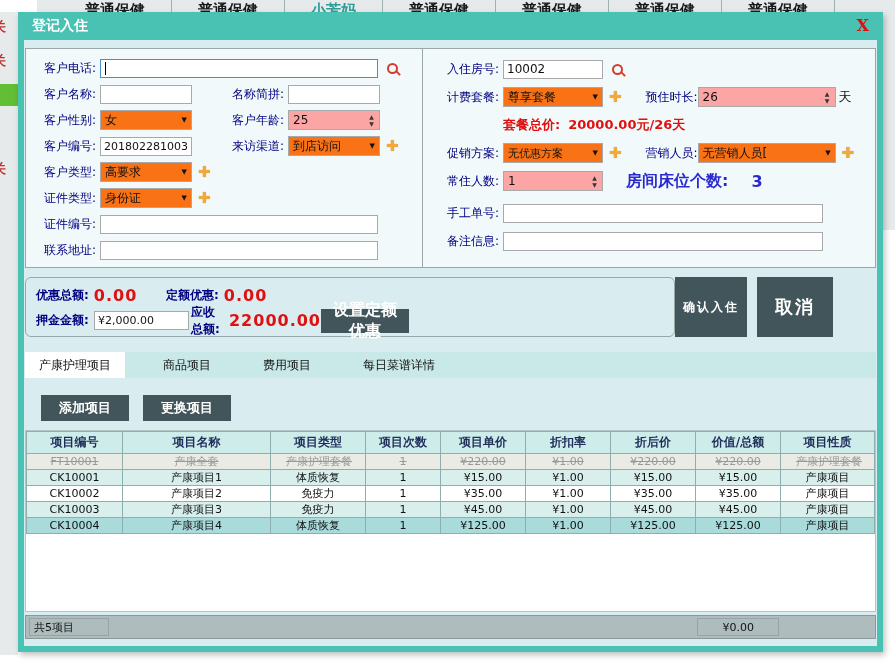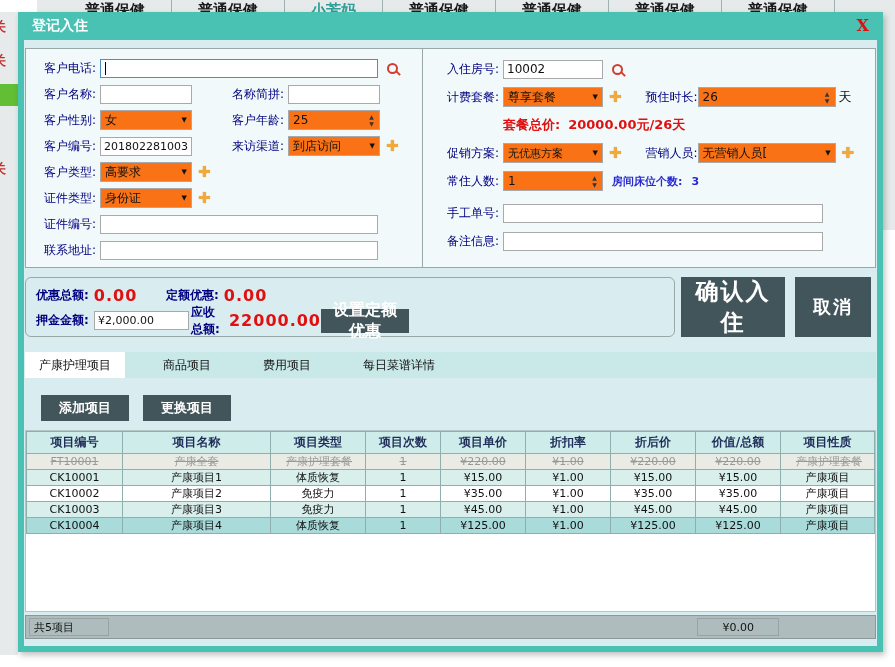--- a/index.html
+++ b/index.html
@@ -44,49 +44,49 @@
   .tin { height:19px; border:1px solid #a9a9a9; background:#fff; font-size:12px;
     padding:0 3px; font-family:inherit; color:#111; }
   .tin.focus { border-color:#4a90c8; }
   .w92{width:92px} .w100{width:100px} .w138{width:138px} .w278{width:278px} .w320{width:320px} .w95{width:95px}
   .inwrap { position:relative; display:inline-flex; }
   .caret { position:absolute; left:5px; top:3px; width:1px; height:13px; background:#000; }
 
   .sel { height:20px; border:1px solid #a9a9a9; background:#f97316; display:flex;
     align-items:center; font-size:12px; padding:0 4px; cursor:pointer; color:#111; }
   .sel .arw { margin-left:auto; font-size:7px; color:#111; padding-left:4px; }
-  .spin { height:20px; border:1px solid #a9a9a9; background:#f97316; display:flex;
+  .spin { height:20px; border:1px solid #a9a9a9; background:#fca5a5; display:flex;
     align-items:center; font-size:12px; color:#111;gap:20px; }
   .spin .val { padding-left:4px; flex:1; }
   .spin .btns { width:15px; height:100%; display:flex; flex-direction:column;
     align-items:center; justify-content:center; font-size:6px; line-height:7px; color:#333; cursor:pointer; }
 
   .plus { color:#f2a93b; font-size:15px; font-weight:bold; margin-left:6px;
     text-shadow:0 0 1px #c98a1e; cursor:pointer; line-height:1; }
   .mag { width:11px; height:11px; border:2px solid #d63b2f; border-radius:50%;
     position:relative; margin-left:9px; cursor:pointer; flex:0 0 auto; }
   .mag::after { content:""; position:absolute; width:2px; height:6px; background:#d63b2f;
     transform:rotate(-45deg); right:-3px; bottom:-4px; }
 
   .redtext { color:#e01010; font-size:13px; font-weight:bold; }
-  .bluetext { color:#2a2ad0; font-size:11px; font-weight:bold; margin-left:9px; }
+  .bluetext { color:#2a2ad0; font-size:16px; font-weight:bold; margin-left:23px; }
   .unit { font-size:13px; color:#111; margin-left:3px; }
 
   
   .summary-row { display:flex; margin-top:9px; height:60px; }
   .sbox { width:650px; border:1px solid #9aa7a7; border-radius:6px; padding:5px 0 0 10px; }
   .srow { display:flex; align-items:center; height:25px; }
   .sg { display:flex; align-items:center; flex:0 0 auto; }
   .sg1 { width:155px; } .sg2 { width:130px; }
   .slabel { font-size:12px; color:#000080; font-weight:bold; }
   .sval { color:#e01010; font-size:16px; font-weight:bold; margin-left:5px; letter-spacing:1px; }
   .darkbtn { background:#42555b; color:#fff; font-weight:bold; display:flex;
     align-items:center; justify-content:center; cursor:pointer; border:none; font-family:inherit; }
   .setbtn { width:88px; height:24px; font-size:16px; }
-  .confirm { width:104px; height:60px; font-size:23px; margin-left:6px; letter-spacing:2px; }
+  .confirm { width:72px; height:60px; font-size:12px; margin-left:0; letter-spacing:2px; }
   .cancel  { width:76px; height:60px; font-size:18px; margin-left:10px; letter-spacing:2px; }
 
   
   .tabbar { margin-top:15px; height:26px; background:#c9e9e8; display:flex; align-items:stretch;gap:8px; }
   .tab { display:flex; align-items:center; padding:0 14px; font-size:12px; color:#111;
     margin-right:16px; cursor:pointer; white-space:nowrap; }
   .tab.active { background:#ffffff; }
   .toolbar { margin-top:17px; display:flex; padding-left:16px; }
   .toolbtn { width:88px; height:26px; font-size:13px; margin-right:14px; }
 

